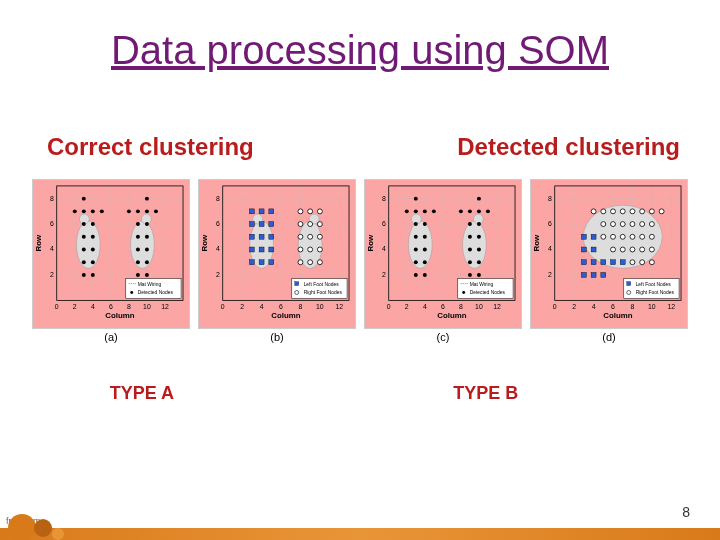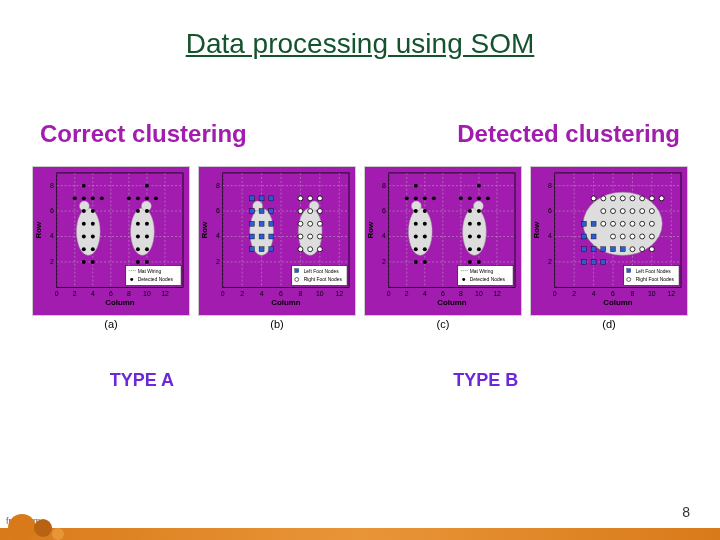--- a/index.html
+++ b/index.html
@@ -11,72 +11,73 @@
     position: relative;
     overflow: hidden;
   }
   .slide {
     width: 100%;
     height: 100%;
     position: relative;
     padding: 20px 30px;
   }
   .title {
-    font-size: 28px;
+    font-size: 40px;
     font-weight: 400;
     text-decoration: underline;
     text-align: center;
     margin-top: 8px;
-    color: #14532d;
+    color: #701a75;
   }
   .subtitles {
     display: flex;
     justify-content: space-between;
     margin-top: 60px;
     padding: 0 10px;
   }
   .subtitle {
     font-size: 24px;
     font-weight: bold;
-    color: #a21caf;
+    color: #b91c1c;
+    margin-left: 7px;
   }
   .charts-row {
     display: flex;
     justify-content: space-between;
     margin-top: 18px;
     gap: 4px;
   }
   .chart-wrap {
     flex: 1;
     display: flex;
     flex-direction: column;
     align-items: center;
   }
   .chart {
     width: 158px;
     height: 150px;
     position: relative;
     border: 1px solid #ccc;
-    background: #a21caf;
+    background: #fca5a5;
   }
   .chart svg { width: 100%; height: 100%; }
   .plot-label {
     font-size: 11px;
     margin-top: 2px;
     color: #000;
   }
   .type-labels {
     display: flex;
     justify-content: space-around;
     margin-top: 40px;
   }
   .type-label {
     font-size: 18px;
     font-weight: bold;
-    color: #6d28d9;
+    color: #b91c1c;
   }
   .page-num {
     position: absolute;
     bottom: 20px;
     right: 30px;
     font-size: 14px;
     color: #333;
   }
   .bottom-strip {
     position: absolute;

